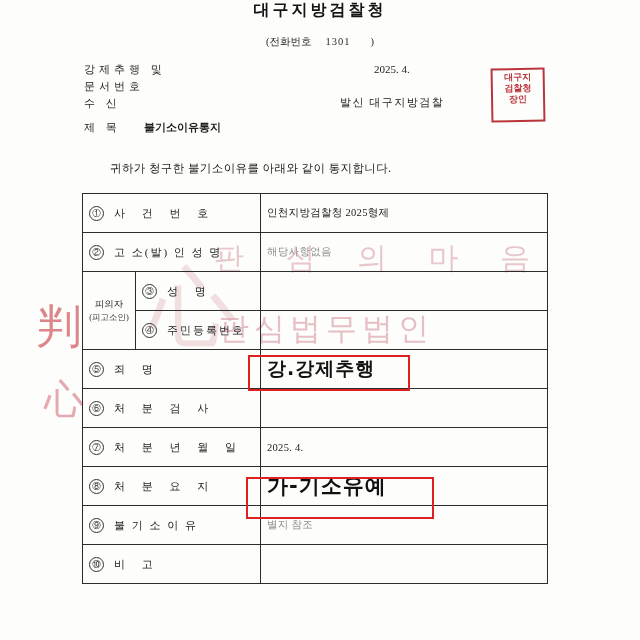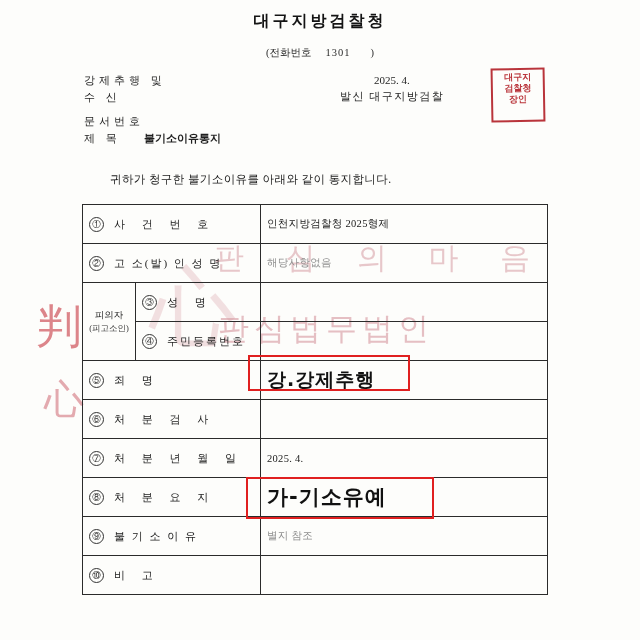--- a/index.html
+++ b/index.html
@@ -20,21 +20,20 @@
     height: 640px;
     background: #fdfdfb;
   }
 
   
   .title {
     text-align: center;
     font-size: 16px;
     font-weight: bold;
     letter-spacing: 3px;
-    padding-top: 11px;
     color: #141414;
   }
   .phone-line {
     text-align: center;
     font-size: 10.5px;
     margin-top: 14px;
     letter-spacing: 1px;
     color: #2a2a2a;
   }
   .phone-line .paren { letter-spacing: 0; }
@@ -231,27 +230,27 @@
 
   <div class="phone-line">
     <span class="paren">(전화번호</span><span class="num">1301</span><span class="paren">)</span>
   </div>
 
   <div class="hdr">
     <div class="row">
       <span class="lbl">강제추행 및</span>
       <span class="right date-right">2025. 4.</span>
     </div>
+    <div class="row">
+      <span class="lbl">문서번호</span>
+    </div>
     <div class="row" style="height:24px">
       <span class="lbl">수      신</span>
       <span class="val"></span>
       <span class="right sender-right" style="top:-1px;left:256px">발신 대구지방검찰</span>
-    </div>
-    <div class="row">
-      <span class="lbl">문서번호</span>
     </div>
     <div class="row" style="height:22px">
       <span class="lbl">제    목</span>
       <span class="val" style="left:60px">불기소이유통지</span>
     </div>
   </div>
 
   <div class="seal">
     <span>대구지</span>
     <span>검찰청</span>

